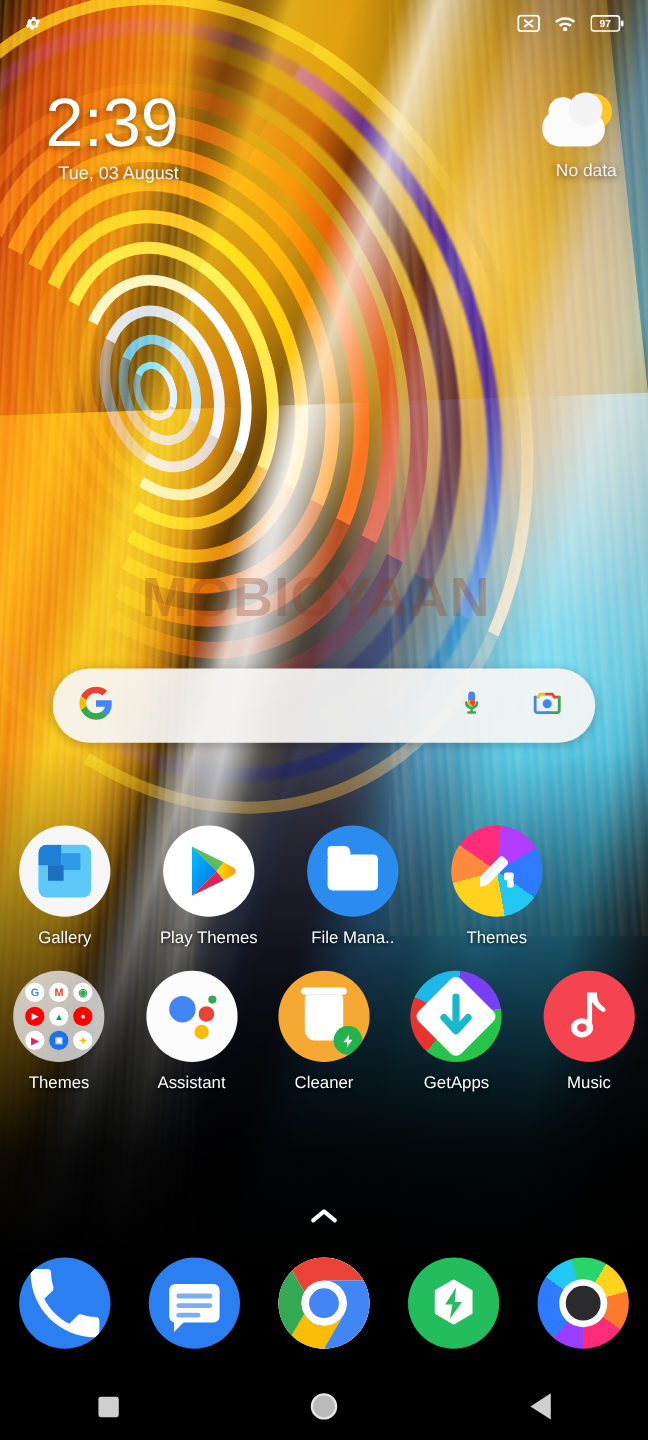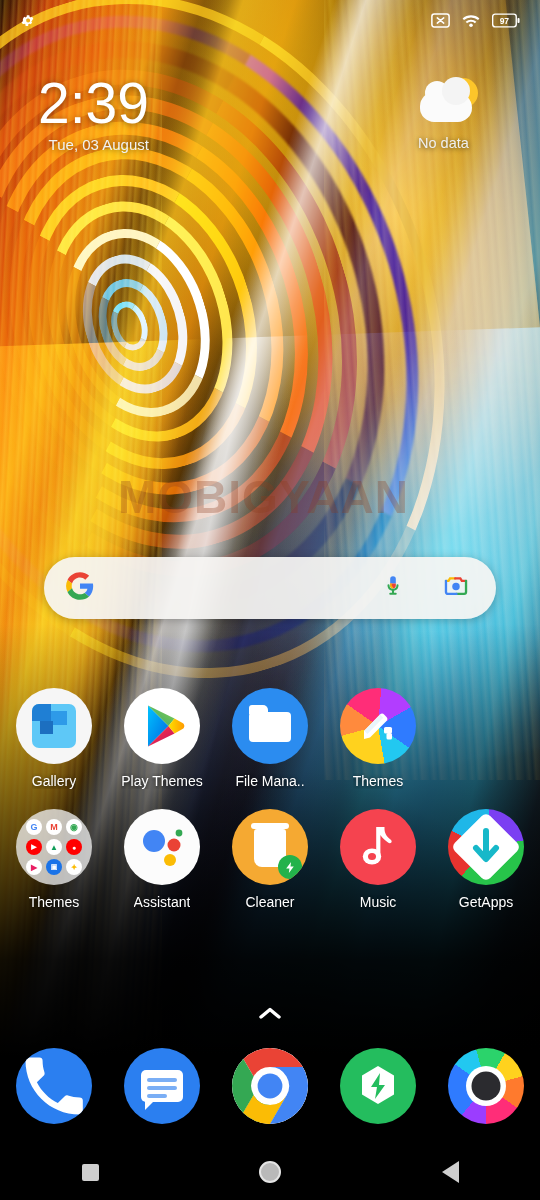--- a/index.html
+++ b/index.html
@@ -119,41 +119,41 @@
     position:absolute; left:118px; top:470px; width:330px;
     font-size:46px; font-weight:700; letter-spacing:1px;
     color:rgba(140,60,30,.30); white-space:nowrap; overflow:hidden;
     font-family:"Liberation Sans", sans-serif;
     user-select:none;
   }
 
   
   #statusbar{
     position:absolute; left:0; top:0; width:540px; height:44px;
-    display:flex; align-items:center; justify-content:space-between;
-    padding:0 20px; z-index:20;
+    display:flex; align-items:flex-start; justify-content:space-between;
+    padding:12px 20px; z-index:20;
   }
   .sb-left,.sb-right{ display:flex; align-items:center; gap:11px; }
   .sb-icon{ display:block; }
 
   
   #clockwidget{ position:absolute; left:38px; top:72px; z-index:15;text-align:right; }
   #clock-time{
     font-size:57px; line-height:62px; color:#fff; font-weight:300;
     letter-spacing:0px; text-shadow:0 1px 6px rgba(0,0,0,.45);
   }
   #clock-date{
     margin-top:2px; font-size:15px; color:#f2f2f2; font-weight:400;
     text-shadow:0 1px 5px rgba(0,0,0,.5);
   }
 
   
   #weatherwidget{
     position:absolute; right:26px; top:78px; width:96px; z-index:15;
-    display:flex; flex-direction:column; align-items:flex-start;
+    display:flex; flex-direction:column; align-items:flex-end;
   }
   .weather-glyph{ position:relative; width:64px; height:50px; }
   .w-sun{
     position:absolute; right:4px; top:0; width:30px; height:30px;
     border-radius:50%; background:#fcc52a;
   }
   .w-cloud{
     position:absolute; left:2px; top:14px; width:52px; height:30px;
     background:#fbfbfb; border-radius:16px 18px 16px 16px;
   }
@@ -176,21 +176,21 @@
     background:rgba(246,245,243,.93);
     border-radius:31px; display:flex; align-items:center;
     padding:0 26px 0 22px; z-index:15;
     box-shadow:0 2px 10px rgba(0,0,0,.25);
   }
   #search-spacer{ flex:1; }
   .sb-gap{ width:36px; }
 
   
   #appgrid{ position:absolute; left:0; top:688px; width:540px; z-index:15; }
-  .app-row{ display:flex; }
+  .app-row{ display:flex;gap:12px; }
   .app-row + .app-row{ margin-top:20px; }
   .app-cell{
     width:108px; display:flex; flex-direction:column; align-items:center;
   }
   .icon-wrap{ width:76px; height:76px; position:relative; }
   .app-label{
     margin-top:9px; font-size:14px; color:#fff; max-width:100px;
     white-space:nowrap; overflow:hidden; text-overflow:clip;
     text-align:center; text-shadow:0 1px 4px rgba(0,0,0,.85);
   }
@@ -551,41 +551,41 @@
                 <path d="M13 2L4 14h6l-1 8 9-12h-6z"></path>
               </svg>
         </div>
       </div>
         </div>
       <div class="app-label">Cleaner</div>
     </div>
 
     <div class="app-cell">
       <div class="icon-wrap">
+          <div class="circ ic-getapps">
+        <div class="ga-diamond"></div>
+        <svg width="76" height="76" viewBox="0 0 76 76" style="position:absolute;left:0;top:0">
+          <path d="M38 22v26M28 39l10 11 10-11" stroke="#17b8c9" stroke-width="6" fill="none" stroke-linecap="round" stroke-linejoin="round"></path>
+        </svg>
+      </div>
+        </div>
+      <div class="app-label">GetApps</div>
+    </div>
+
+    <div class="app-cell">
+      <div class="icon-wrap">
           <div class="circ ic-music">
         <svg width="76" height="76" viewBox="0 0 76 76" fill="#ffffff">
           <path d="M44.5 18c-.2 6.3 1.8 9.2 6 12.5 1.3 1 1.6 2.3.6 3.2-1 .9-2.2.4-3.4-.5-3.1-2.3-5.6-4.6-7.3-7.3v21.4h-4.2V18z"></path>
           <ellipse cx="32" cy="47.5" rx="9.2" ry="8" fill="#ffffff"></ellipse>
           <ellipse cx="32" cy="47.5" rx="4" ry="3.5" fill="#f5434f"></ellipse>
         </svg>
       </div>
         </div>
       <div class="app-label">Music</div>
-    </div>
-
-    <div class="app-cell">
-      <div class="icon-wrap">
-          <div class="circ ic-getapps">
-        <div class="ga-diamond"></div>
-        <svg width="76" height="76" viewBox="0 0 76 76" style="position:absolute;left:0;top:0">
-          <path d="M38 22v26M28 39l10 11 10-11" stroke="#17b8c9" stroke-width="6" fill="none" stroke-linecap="round" stroke-linejoin="round"></path>
-        </svg>
-      </div>
-        </div>
-      <div class="app-label">GetApps</div>
     </div>
 
   </div>
 </div>
 
 <div id="drawer-arrow">
   <span>
     <svg width="24" height="14" viewBox="0 0 24 14">
       <path d="M3 11L12 3.5L21 11" stroke="#ffffff" stroke-width="3.4" fill="none" stroke-linecap="round" stroke-linejoin="round"></path>
     </svg>

